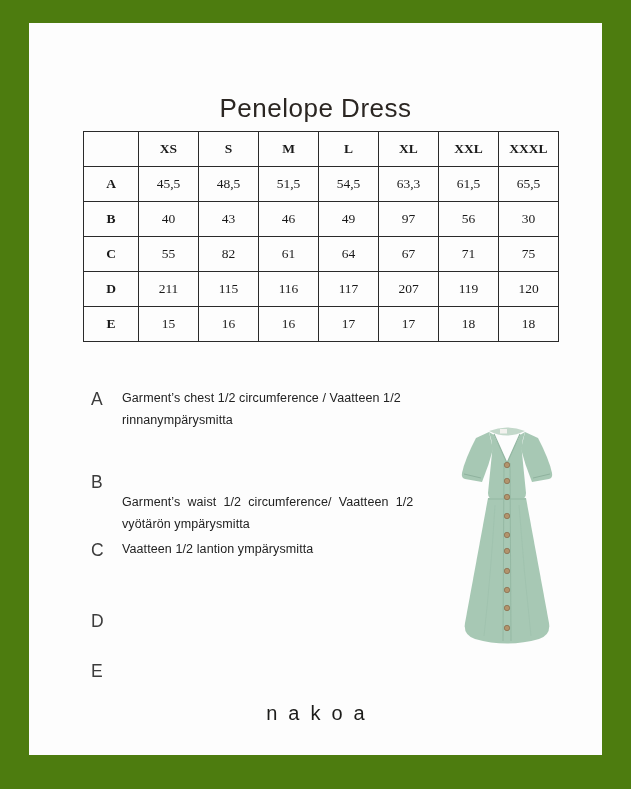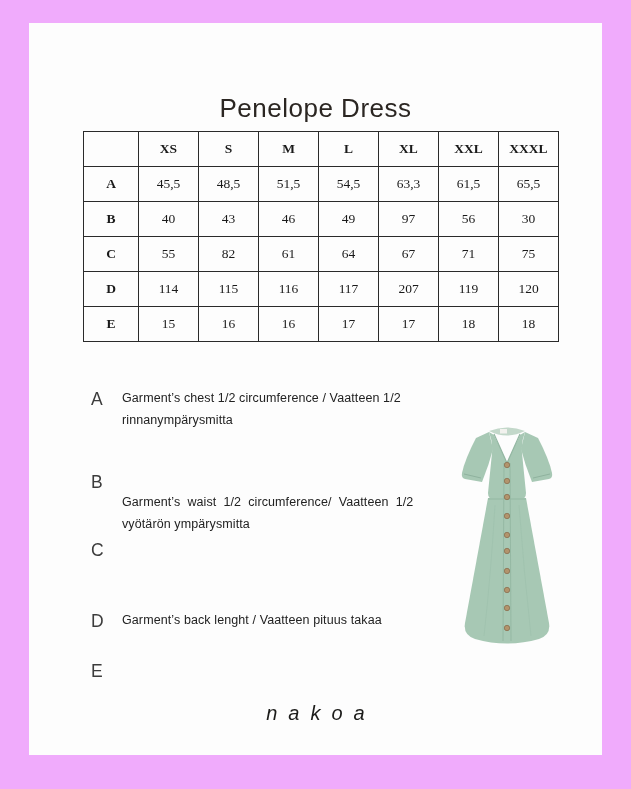--- a/index.html
+++ b/index.html
@@ -2,21 +2,21 @@
 <html><head>
 <meta charset="utf-8">
 <style>
   * { margin: 0; padding: 0; box-sizing: border-box; }
   html, body {
     width: 631px; height: 789px;
     background: #f0f0f0;
     font-family: "Liberation Sans", sans-serif;
     overflow: hidden;
   }
-  .canvas { position: relative; width: 631px; height: 789px; background: #f0abfc; }
+  .canvas { position: relative; width: 631px; height: 789px; background: #4d7c0f; }
   .page {
     position: absolute; left: 29px; top: 23px;
     width: 573px; height: 732px;
     background: #fdfdfd;
   }
   .title {
     position: absolute; top: 70px; left: 0; width: 100%;
     text-align: center;
     font-size: 26px; font-weight: 400; letter-spacing: 0.5px;
     color: #2b2622;
@@ -61,21 +61,20 @@
   .dress-photo {
     position: absolute; left: 419px; top: 400px;
     width: 140px; height: 232px;
   }
   .brand {
     position: absolute; top: 679px; left: 0; width: 100%;
     text-align: center;
     font-size: 20px; font-weight: 400;
     letter-spacing: 11px; text-indent: 11px;
     color: #1c1c1a;
-    font-style: italic;
   }
 </style>
 </head>
 <body>
 
 <div class="canvas">
   <div class="page">
 
     <div class="title">Penelope Dress</div>
 
@@ -116,21 +115,21 @@
         <td class="c">55</td>
         <td class="c">82</td>
         <td class="c">61</td>
         <td class="c">64</td>
         <td class="c">67</td>
         <td class="c">71</td>
         <td class="c">75</td>
       </tr>
       <tr>
         <td class="c0 rowlabel">D</td>
-        <td class="c">114</td>
+        <td class="c">211</td>
         <td class="c">115</td>
         <td class="c">116</td>
         <td class="c">117</td>
         <td class="c">207</td>
         <td class="c">119</td>
         <td class="c">120</td>
       </tr>
       <tr>
         <td class="c0 rowlabel">E</td>
         <td class="c">15</td>
@@ -156,28 +155,26 @@
       <div class="desc-letter">B</div>
       <div class="desc-text">
         <div class="spread">Garment’s waist 1/2 circumference/ Vaatteen 1/2</div>
         <div>vyötärön ympärysmitta</div>
       </div>
     </div>
 
     <div class="desc-row row-c">
       <div class="desc-letter">C</div>
       <div class="desc-text">
+        <div>Vaatteen 1/2 lantion ympärysmitta</div>
       </div>
     </div>
 
     <div class="desc-row row-d">
       <div class="desc-letter">D</div>
-      <div class="desc-text">
-        <div>Garment’s back lenght / Vaatteen pituus takaa</div>
-      </div>
     </div>
 
     <div class="desc-row row-e">
       <div class="desc-letter">E</div>
     </div>
 
     <svg class="dress-photo" viewBox="0 0 140 232" xmlns="http://www.w3.org/2000/svg">
 
       <path d="M 41,9 L 28,15 Q 17,36 14,50 Q 13,55 17,56 L 34,59 Q 41,42 45,26 Z" fill="#a7c8b4"></path>
 

